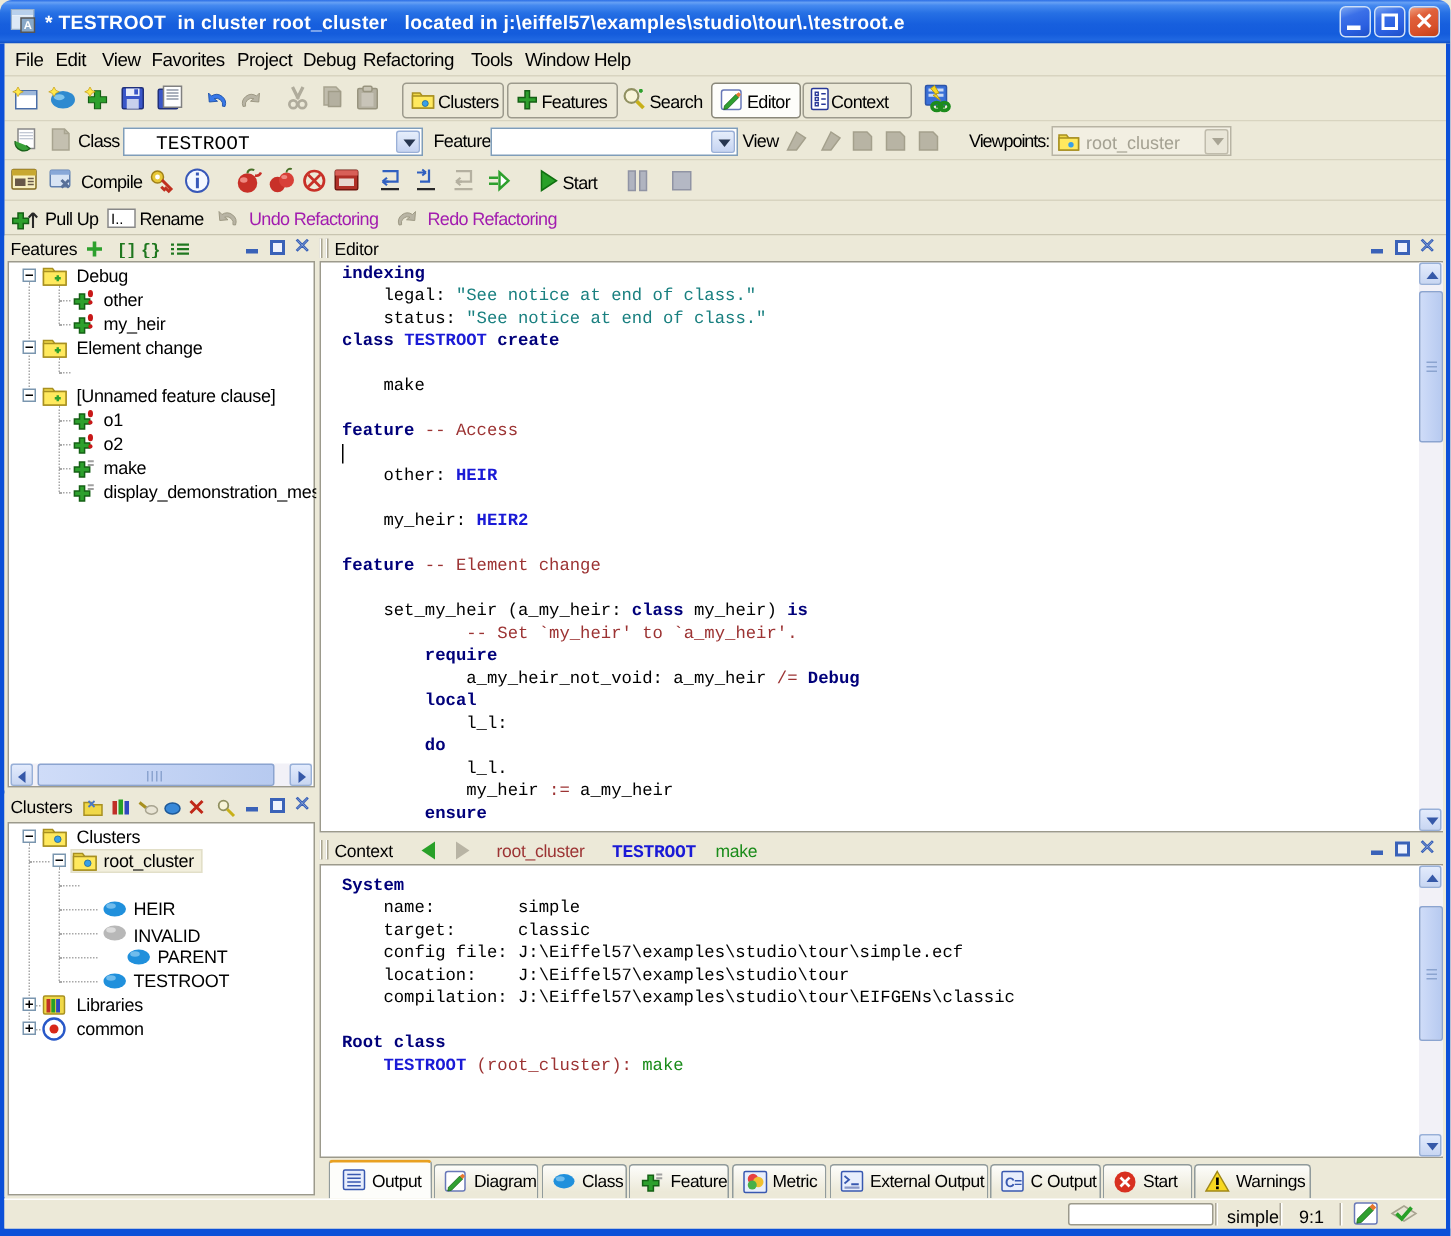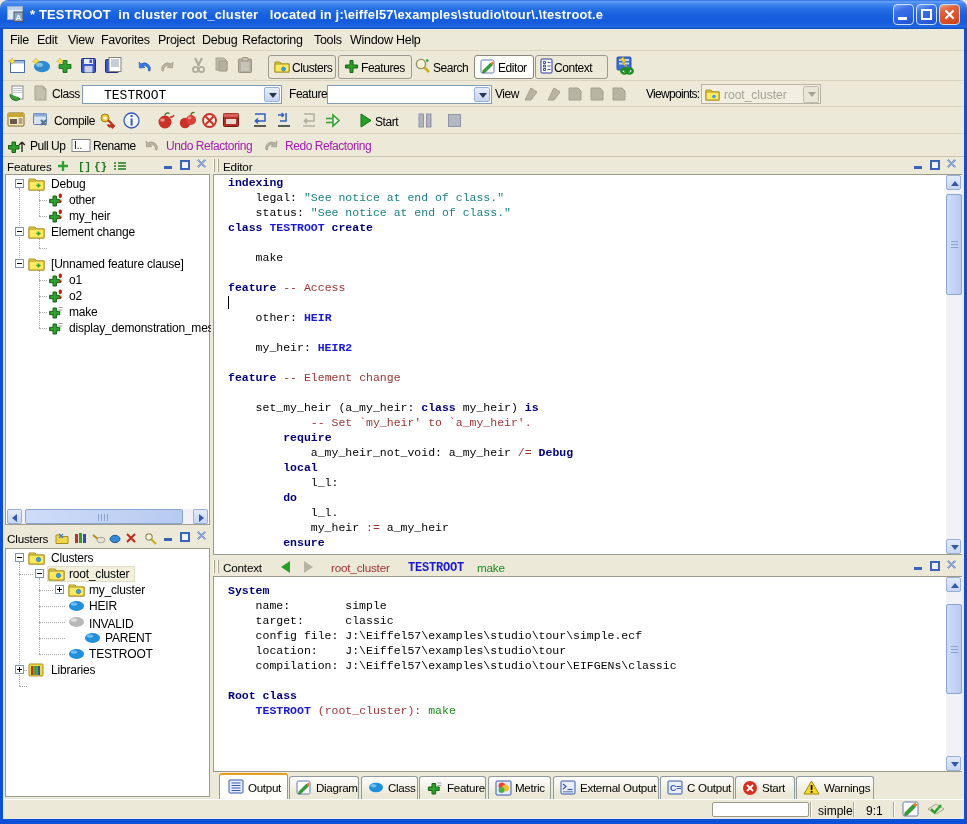--- a/index.html
+++ b/index.html
@@ -482,29 +482,20 @@
  <div class="abs" style="left:44px;top:37px;width:88px;height:16px;background:#f2efdd;border:1px solid #e2dfc8"></div>
  <div class="trow" style="left:0;top:37px;width:208px">
         <div class="exp" style="left:32px;top:3px"></div>
         <svg class="abs" style="left:45px;top:1px" width="17" height="14" viewBox="0 0 17 14">
           <path d="M1 2 h6 l1.5 2 H16 v9 H1 Z" fill="#f0d848" stroke="#a89020"></path>
           <rect x="1" y="4" width="15" height="9" fill="#ffe95e" stroke="#a89020"></rect>
           <circle cx="10.5" cy="8.5" r="2.2" fill="#38a0e8" stroke="#1c6090" stroke-width="0.5"></circle>
         </svg>
         <span style="position:absolute;left:66px;top:1px">root_cluster</span>
       </div>
- <div class="trow" style="left:0;top:53px;width:208px">
-        <div class="exp plus" style="left:52px;top:3px"></div>
-        <svg class="abs" style="left:65px;top:1px" width="17" height="14" viewBox="0 0 17 14">
-          <path d="M1 2 h6 l1.5 2 H16 v9 H1 Z" fill="#f0d848" stroke="#a89020"></path>
-          <rect x="1" y="4" width="15" height="9" fill="#ffe95e" stroke="#a89020"></rect>
-          <circle cx="10.5" cy="8.5" r="2.2" fill="#38a0e8" stroke="#1c6090" stroke-width="0.5"></circle>
-        </svg>
-        <span style="position:absolute;left:86px;top:1px">my_cluster</span>
-      </div>
  <div class="trow" style="left:0;top:69px;width:208px">
         <svg class="abs" style="left:65px;top:2px" width="17" height="12" viewBox="0 0 17 12">
           <ellipse cx="8.5" cy="6" rx="7.5" ry="5" fill="#2090dc"></ellipse>
           <ellipse cx="6" cy="4" rx="3.2" ry="1.8" fill="#70bcec"></ellipse>
         </svg>
         <span style="position:absolute;left:86px;top:1px">HEIR</span>
       </div>
  <div class="trow" style="left:0;top:85px;width:208px">
         <svg class="abs" style="left:65px;top:2px" width="17" height="12" viewBox="0 0 17 12">
           <ellipse cx="8.5" cy="6" rx="7.5" ry="5" fill="#b8b8b8"></ellipse>
@@ -528,20 +519,28 @@
       </div>
  <div class="trow" style="left:0;top:133px;width:208px">
         <div class="exp plus" style="left:12px;top:3px"></div>
         <svg class="abs" style="left:25px;top:1px" width="16" height="14" viewBox="0 0 16 14">
           <rect x="1" y="1" width="14" height="12" rx="1" fill="#f0d848" stroke="#a89020"></rect>
           <rect x="3" y="3" width="2.6" height="9" fill="#c03028"></rect>
           <rect x="6.2" y="3" width="2.6" height="9" fill="#28a028"></rect>
           <rect x="9.4" y="3" width="2.6" height="9" fill="#3048c0"></rect>
         </svg>
         <span style="position:absolute;left:48px;top:1px">Libraries</span>
+      </div>
+ <div class="trow" style="left:0;top:149px;width:208px">
+        <div class="exp plus" style="left:12px;top:3px"></div>
+        <svg class="abs" style="left:25px;top:0" width="16" height="16" viewBox="0 0 16 16">
+          <circle cx="8" cy="8" r="7" fill="#fff" stroke="#2858c8" stroke-width="1.6"></circle>
+          <circle cx="8" cy="8" r="3" fill="#d82818"></circle>
+        </svg>
+        <span style="position:absolute;left:48px;top:1px">common</span>
       </div>
 </div>
 <div class="panel" id="editor" style="left:211px;top:157px;width:753px;height:399px">
  <div class="phead">
   <div class="abs" style="left:2px;top:2px;width:2px;height:13px;border-left:1px solid #fff;background:#a8a490"></div>
   <div class="abs" style="left:6px;top:2px;width:2px;height:13px;border-left:1px solid #fff;background:#a8a490"></div>
   <span style="position:absolute;left:12px;top:3px">Editor</span>
   <div class="pminb" style="left:702px;top:6px">
           <div style="position:absolute;left:1px;top:3px;width:8px;height:3px;background:#3a62b8"></div>
         </div>

